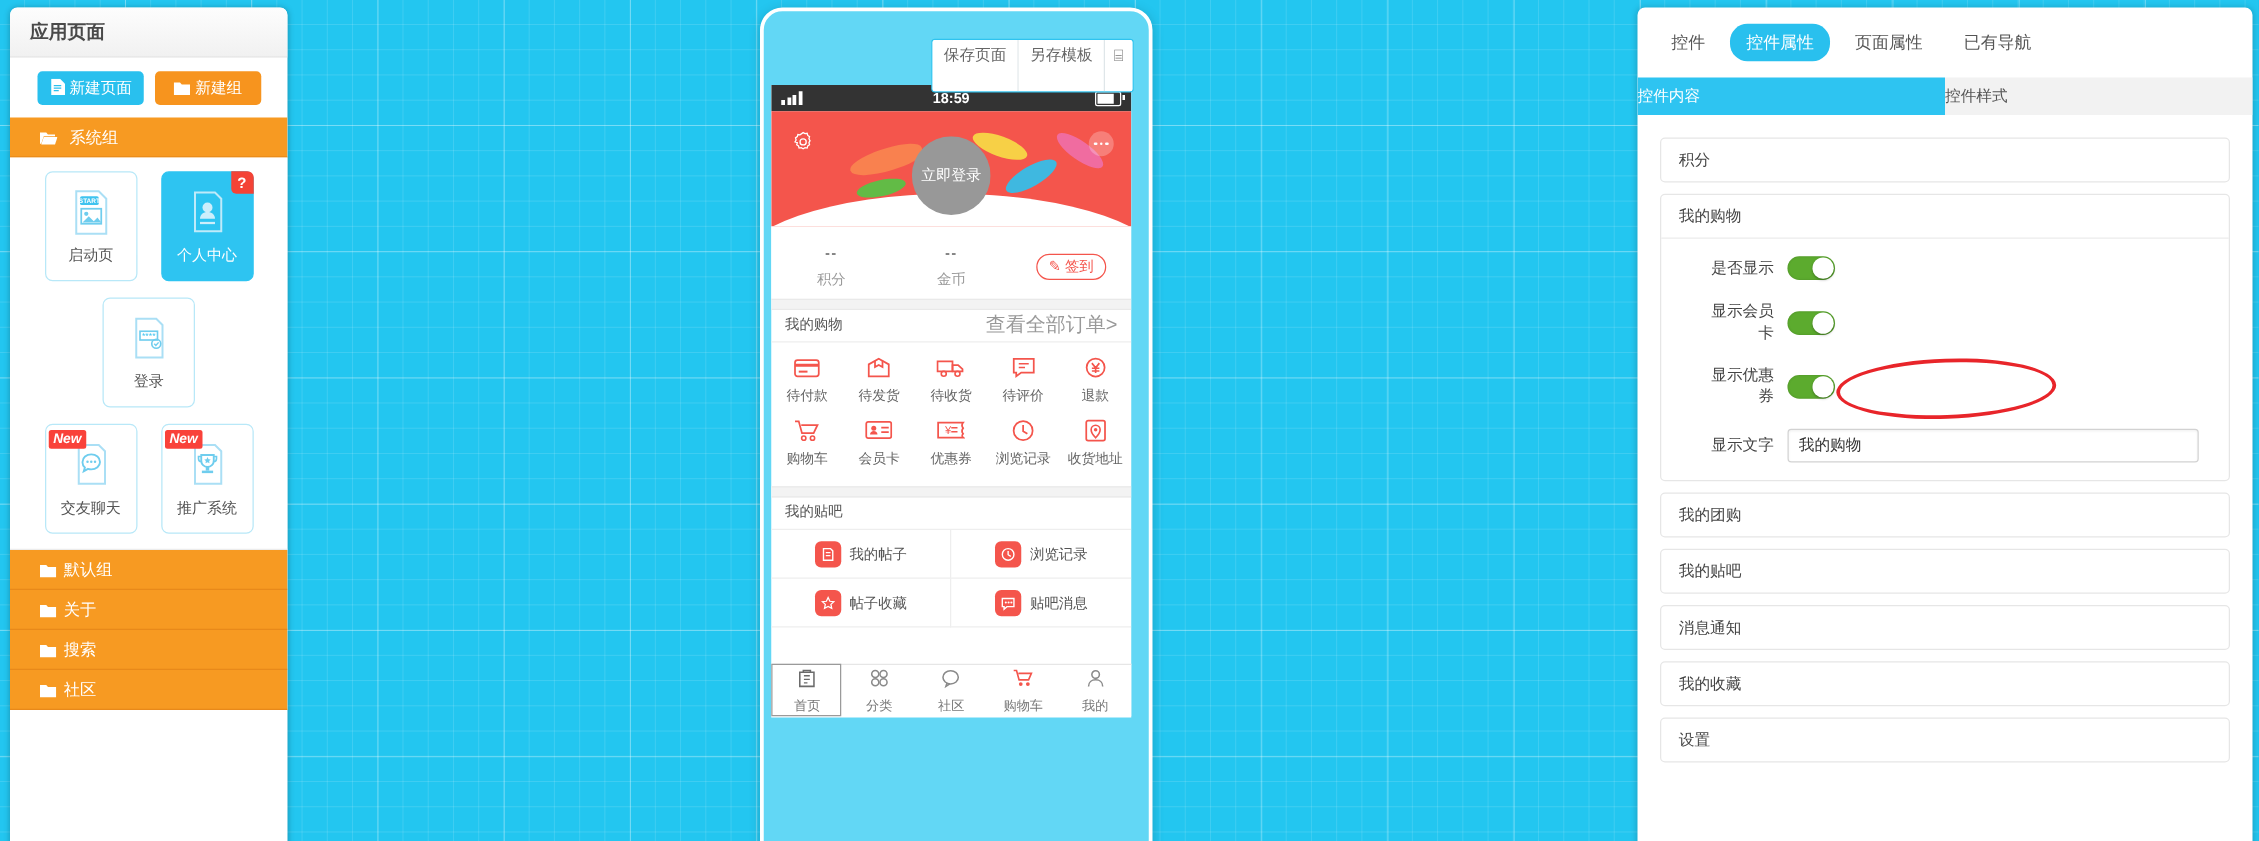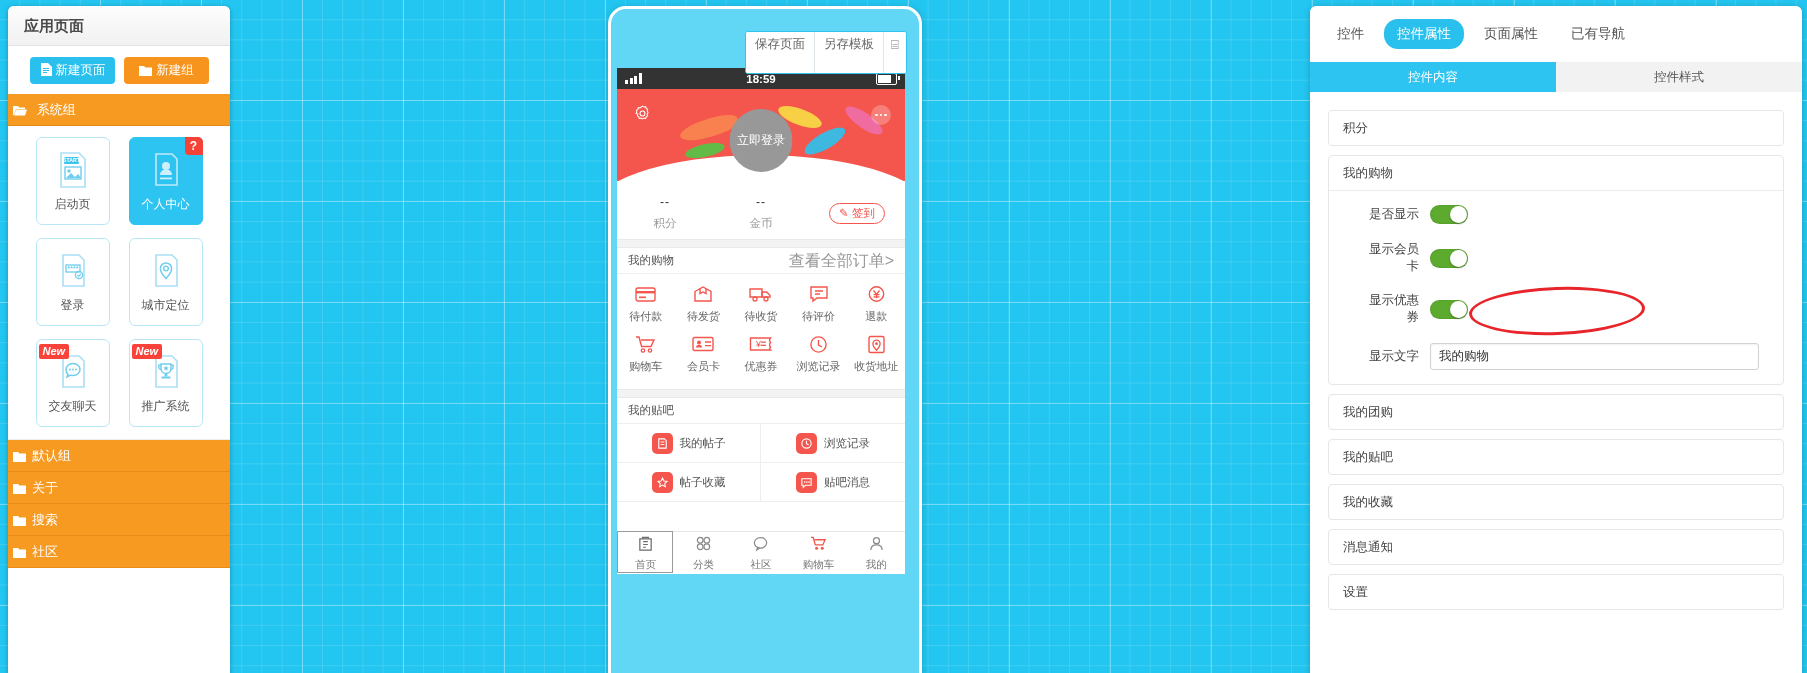--- a/index.html
+++ b/index.html
@@ -39,21 +39,21 @@
   .lp-btn{
     flex:0 0 auto;width:85px;height:27px;line-height:27px;
     border-radius:4px;color:#fff;font-size:12.5px;text-align:center;
     cursor:pointer;user-select:none;white-space:nowrap;
   }
   .lp-btn .bi{display:inline-block;vertical-align:-2px;margin-right:4px;}
   .btn-blue{background:#29c0ee;}
   .btn-orange{background:#f7941e;}
   .grp-header{
     height:31px;line-height:31px;background:#f79a22;color:#fff;
-    font-size:13px;padding-left:5px;cursor:pointer;user-select:none;
+    font-size:13px;padding-left:24px;cursor:pointer;user-select:none;
     border-bottom:1px solid #e8891a;
   }
   .grp-header .bi{vertical-align:-2px;margin-right:6px;}
   .grp-body{background:#fff;padding:11px 0 12px 0;border-bottom:1px solid #ececec;}
   .tile-row{display:flex;justify-content:center;gap:19px;margin-bottom:13px;}
   .tile{
     position:relative;width:72px;height:86px;border:1px solid #b8e8f8;
     border-radius:6px;background:#fff;cursor:pointer;user-select:none;
     display:flex;flex-direction:column;align-items:center;justify-content:center;
   }
@@ -185,21 +185,21 @@
     overflow:hidden;
   }
   .rp-tabs{height:56px;display:flex;align-items:center;padding-left:14px;gap:7px;}
   .rp-tab{
     font-size:13.5px;color:#555;padding:6px 13px;border-radius:14px;cursor:pointer;
     user-select:none;white-space:nowrap;
   }
   .rp-tab.on{background:#29c0ee;color:#fff;}
   .rp-subtabs{display:flex;height:30px;}
   .rp-sub{
-    flex:1;text-align:center;line-height:30px;font-size:12.5px;
+    flex:1;line-height:30px;font-size:12.5px;
     background:#f2f2f2;color:#555;cursor:pointer;user-select:none;
   }
   .rp-sub.on{background:#2ec4f1;color:#fff;}
   .rp-body{padding:18px 18px 0;}
   .acc{
     border:1px solid #e6e6e6;border-radius:4px;margin-bottom:9px;background:#fff;
   }
   .acc-head{
     height:34px;line-height:34px;padding-left:14px;font-size:12.5px;color:#444;
     cursor:pointer;user-select:none;
@@ -301,30 +301,20 @@
         <span class="ticon">
           <svg width="36" height="40" viewBox="0 0 36 40">
               <path d="M8 4h16l5 5v26H8z" fill="none" stroke="#aadff5" stroke-width="1.6"></path>
               <rect x="11" y="14" width="14" height="7" fill="none" stroke="#6fcdee" stroke-width="1.3"></rect>
               <text x="18" y="20" font-size="7" fill="#3fc3ef" text-anchor="middle" font-family="Liberation Sans, sans-serif">****</text>
               <circle cx="24" cy="24" r="3.6" fill="none" stroke="#6fcdee" stroke-width="1.3"></circle>
               <path d="M22.4 24l1.3 1.4 2.2-2.5" fill="none" stroke="#6fcdee" stroke-width="1.2"></path>
             </svg>
         </span>
         <span class="tlabel">登录</span>
-      </div>
-      <div class="tile">
-        <span class="ticon">
-          <svg width="36" height="40" viewBox="0 0 36 40">
-              <path d="M8 4h16l5 5v26H8z" fill="none" stroke="#aadff5" stroke-width="1.6"></path>
-              <path d="M18 12c-3.1 0-5.6 2.5-5.6 5.6 0 4.2 5.6 10 5.6 10s5.6-5.8 5.6-10c0-3.1-2.5-5.6-5.6-5.6z" fill="none" stroke="#6fcdee" stroke-width="1.5"></path>
-              <circle cx="18" cy="17.4" r="2.3" fill="none" stroke="#6fcdee" stroke-width="1.4"></circle>
-            </svg>
-        </span>
-        <span class="tlabel">城市定位</span>
       </div>
     </div>
 
     <div class="tile-row" style="margin-bottom:0;">
       <div class="tile">
         <span class="badge-new">New</span>
         <span class="ticon">
           <svg width="36" height="40" viewBox="0 0 36 40">
               <path d="M8 4h16l5 5v26H8z" fill="none" stroke="#aadff5" stroke-width="1.6"></path>
               <path d="M11 17.5c0-3.3 3.1-6 7-6s7 2.7 7 6-3.1 6-7 6c-.9 0-1.8-.1-2.6-.4L12 25l.9-3c-1.2-1-1.9-2.4-1.9-4z" fill="none" stroke="#6fcdee" stroke-width="1.5"></path>
@@ -682,24 +672,24 @@
       </div>
     </div>
 
     <div class="acc">
       <div class="acc-head">我的团购</div>
     </div>
     <div class="acc">
       <div class="acc-head">我的贴吧</div>
     </div>
     <div class="acc">
+      <div class="acc-head">消息通知</div>
+    </div>
+    <div class="acc">
       <div class="acc-head">我的收藏</div>
-    </div>
-    <div class="acc">
-      <div class="acc-head">消息通知</div>
     </div>
     <div class="acc">
       <div class="acc-head">设置</div>
     </div>
   </div>
 </div>
 
 <div id="annot-ellipse"></div>
 
 </body></html>

